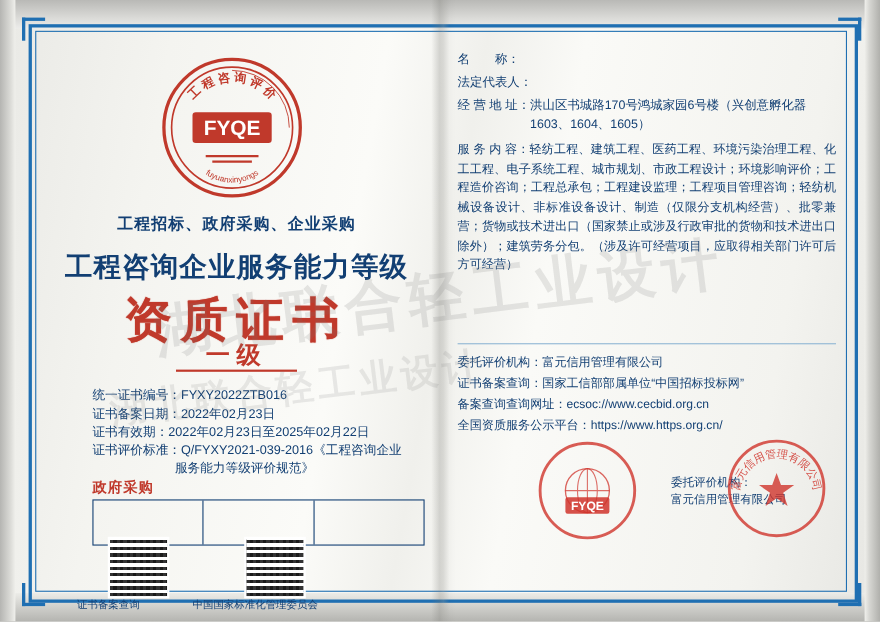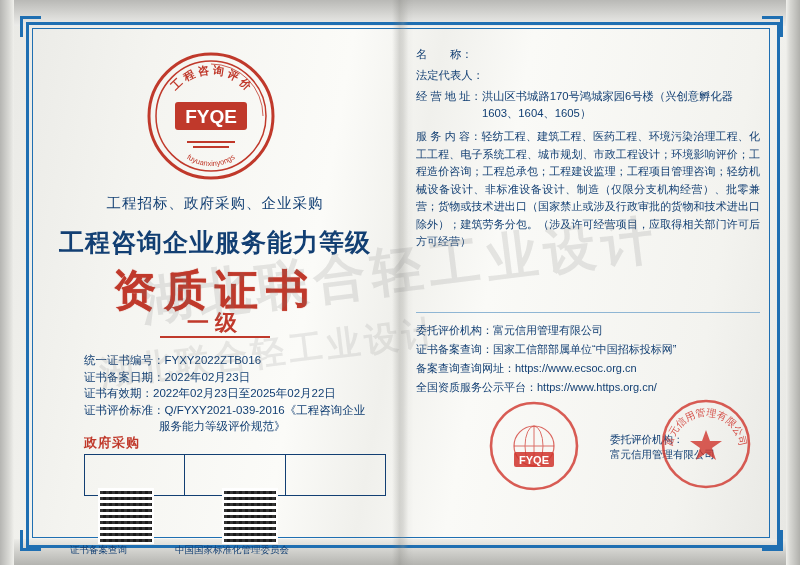--- a/index.html
+++ b/index.html
@@ -28,21 +28,21 @@
   .border-corner{position:absolute;width:18px;height:18px;border:3px solid #1f6fb2;}
 
   
   .left{position:absolute;left:40px;top:36px;width:350px;height:492px;}
 
   .seal{position:absolute;left:105px;top:14px;width:132px;height:132px;}
   .seal svg{display:block;}
 
   .line-cn{position:absolute;width:350px;text-align:center;color:#14477e;}
 
-  .l1{top:158px;font-size:14.5px;letter-spacing:1px;font-weight:normal;color:#123f73;}
+  .l1{top:158px;font-size:14.5px;letter-spacing:1px;font-weight:bold;color:#123f73;}
   .l2{top:190px;font-size:25px;font-weight:bold;letter-spacing:1px;color:#123f73;}
   .l3{top:226px;font-size:43px;font-weight:bold;letter-spacing:8px;color:#c0392b;text-shadow:0 0 1px #c0392b;font-family:Liberation Mono, monospace;}
   .l4{top:272px;font-size:22px;font-weight:bold;letter-spacing:6px;color:#c0392b;}
   .l4-under{position:absolute;left:120px;top:300px;width:110px;height:2px;background:#c0392b;}
 
   .fields{position:absolute;left:44px;top:316px;width:300px;font-size:11.5px;color:#123f73;line-height:16.5px;}
   .fields .row{white-space:nowrap;}
   .fields .k{display:inline-block;}
   .fields .v{display:inline-block;}
 
@@ -193,21 +193,21 @@
     <div class="r-row">
       <span class="r-k">委托评价机构：</span>
       <span class="r-v">富元信用管理有限公司</span>
     </div>
     <div class="r-row">
       <span class="r-k">证书备案查询：</span>
       <span class="r-v">国家工信部部属单位“中国招标投标网”</span>
     </div>
     <div class="r-row">
       <span class="r-k">备案查询查询网址：</span>
-      <span class="r-v">https://www.ecsoc.org.cn</span>
+      <span class="r-v">ecsoc://www.cecbid.org.cn</span>
     </div>
     <div class="r-row">
       <span class="r-k">全国资质服务公示平台：</span>
       <span class="r-v">https://www.https.org.cn/</span>
     </div>
   </div>
 
   <div class="stamp-label sl2">
     <div>委托评价机构：</div>
     <div>富元信用管理有限公司</div>

